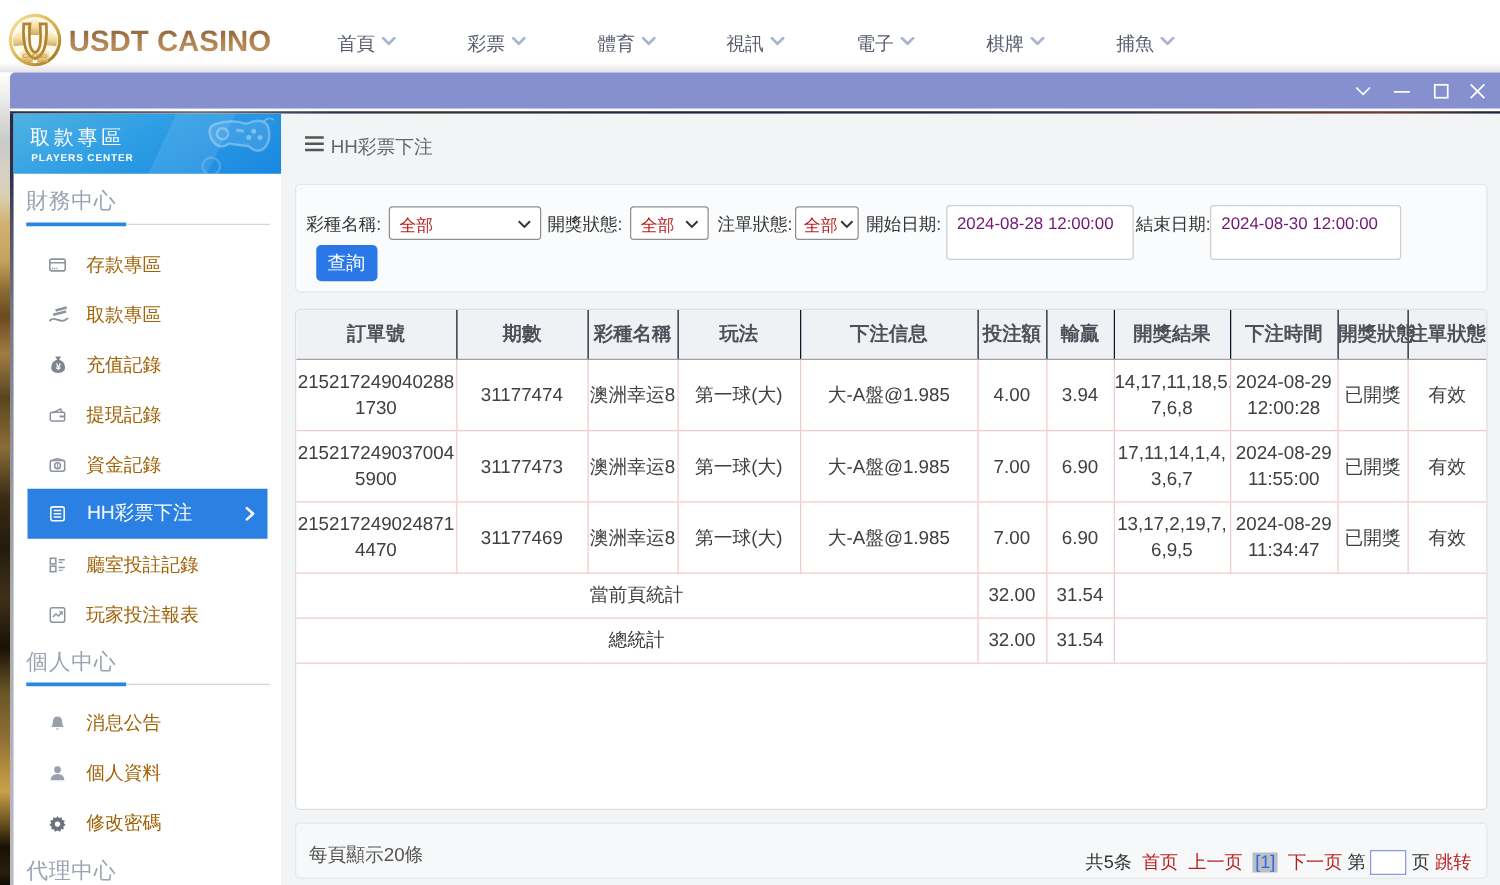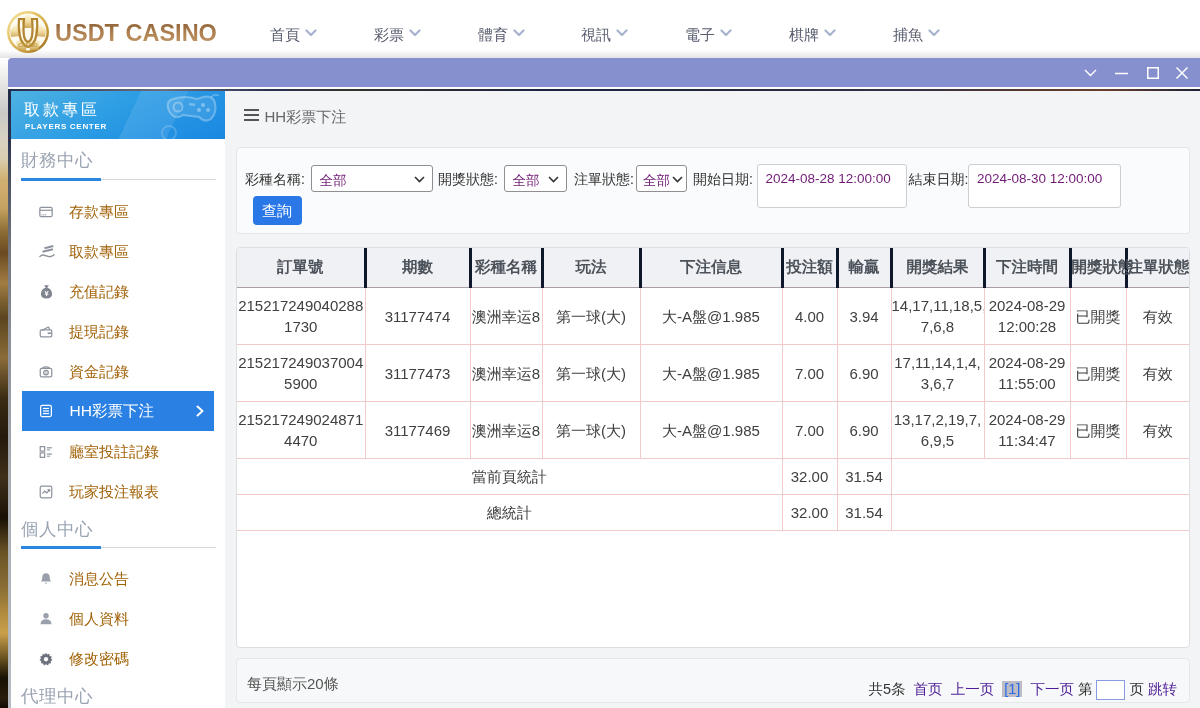--- a/index.html
+++ b/index.html
@@ -49,42 +49,42 @@
 #sbsel .chev { position:absolute; right:10px; top:50%; transform:translateY(-50%); width:8px; height:12px; }
 
 
 #main { left:224.5px; top:91px; width:975.5px; height:617px; background:#f3f4f6; }
 #crumb { left:40px; top:17px; font-size:15px; color:#666; }
 #hamb { left:19px; top:18px; width:15px; height:12px; }
 #hamb div { height:2px; background:#555; margin-bottom:3px; }
 
 #filter { left:11px; top:55.5px; width:954.5px; height:87.5px; background:#fafbfc; border:1px solid #e4e6e9; border-radius:4px; }
 .flabel { top:23px; font-size:14px; color:#333; }
-.fsel { top:17px; height:27.5px; background:#fff; border:1px solid #8f8f8f; border-radius:3px; font-size:13.5px; color:#701a75; }
+.fsel { top:17px; height:27.5px; background:#fff; border:1px solid #8f8f8f; border-radius:3px; font-size:13.5px; color:#b91c1c; }
 .fsel span { position:absolute; left:7.5px; top:6px; }
 .fsel svg { position:absolute; right:7px; top:10px; }
 .finput { top:16.5px; height:44px; background:#fff; border:1px solid #cdced1; border-radius:3px; font-size:13.5px; color:#701a75; }
 .finput span { position:absolute; left:8px; top:5.5px; }
 #qbtn { left:16px; top:48.5px; width:49px; height:29px; background:#2a78e8; border-radius:4px;
   color:#fff; font-size:15px; text-align:center; line-height:29px; }
 
 #tablebox { left:11.5px; top:155.5px; width:954px; height:401.5px; background:#fff; border:1px solid #dcdee1; border-radius:4px; overflow:hidden; }
 table { border-collapse:collapse; table-layout:fixed; width:952px; }
 td { overflow:hidden; } td, th { text-align:center; vertical-align:middle; }
 th { background:#f0f1f4; font-size:15.5px; font-weight:bold; color:#4c525a; height:40px; white-space:nowrap; overflow:visible;
-  border-right:3px solid #0f172a; border-bottom:1px solid #a8a0a0; }
+  border-right:1px solid #0f172a; border-bottom:1px solid #a8a0a0; }
 td { font-size:15px; color:#404040; border-right:1px solid #f2caca; border-bottom:1px solid #f2caca; line-height:21px; }
 th:last-child, td:last-child { border-right:none; }
 tr.dr td { height:57px; }
 tr.sr td { height:36px; } tr.sm td { height:56px; }
 
 #pager { left:11.5px; top:567px; width:954px; height:45px; background:#f7f8f9; border:1px solid #e5e7ea; border-radius:4px; }
 #pager .lft { position:absolute; left:10px; top:16px; font-size:15px; color:#555; }
 #pager .rgt { position:absolute; right:12px; top:21px; font-size:14.5px; color:#333; }
-#pager .rgt a { color:#4c1d95; text-decoration:none; }
+#pager .rgt a { color:#b91c1c; text-decoration:none; }
 .pgcur { display:inline-block; background:#bcbcc6; color:#2a6ae8; padding:0px 2px; }
 .pginp { display:inline-block; width:29px; height:20px; background:#fff; border:1px solid #8a9ae0; vertical-align:middle; }
 </style>
 </head>
 <body>
 <div class="abs" id="siteheader"></div>
 <div class="abs" id="headshadow"></div>
 <div class="abs" id="logocoin" style="left:6px;top:10px;width:44px;height:44px;">
 <svg width="44" height="44" viewBox="0 0 44 44">
 <defs>

